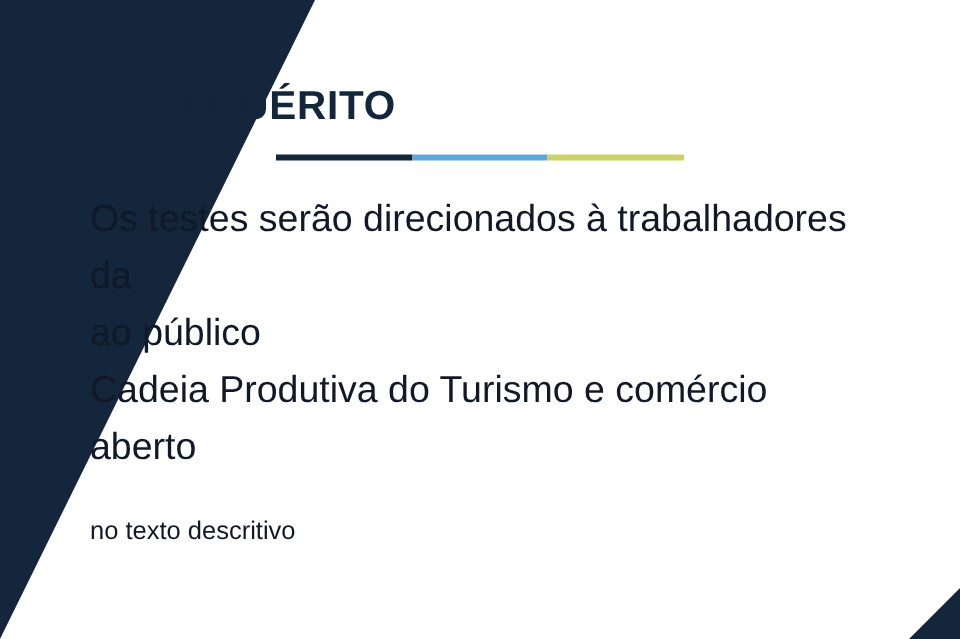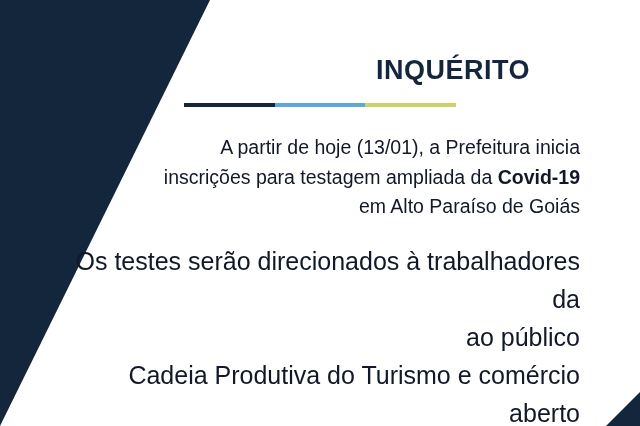--- a/index.html
+++ b/index.html
@@ -41,21 +41,21 @@
     border-left: 34px solid transparent;
   }
   .content {
     position: absolute;
     left: 0;
     top: 0;
     width: 640px;
     height: 426px;
     box-sizing: border-box;
     padding: 54px 36px 20px 36px;
-    text-align: right;
+    text-align: left;
   }
   .title {
     color: #13263c;
     font-size: 27px;
     font-weight: bold;
     letter-spacing: 0.5px;
     line-height: 1.22;
     margin: 0 auto;
     width: 420px;
   }
@@ -112,25 +112,20 @@
     <h1 class="title">
       <span class="title-line">INQUÉRITO</span>
     </h1>
 
     <div class="rule">
       <span class="rule-seg seg-navy"></span>
       <span class="rule-seg seg-blue"></span>
       <span class="rule-seg seg-olive"></span>
     </div>
 
-    <p class="para para-1">
-      <span class="line">A partir de hoje (13/01), a Prefeitura inicia</span>
-      <span class="line"><span>inscrições para testagem ampliada da </span><span class="bold">Covid-19</span></span>
-      <span class="line">em Alto Paraíso de Goiás</span>
-    </p>
 
     <p class="para para-2">
       <span class="line">Os testes serão direcionados à trabalhadores da</span>
       <span class="line">ao público</span>
       <span class="line">Cadeia Produtiva do Turismo e comércio aberto</span>
     </p>
 
     <p class="para para-3">
       <span class="line">no texto descritivo</span>
     </p>

